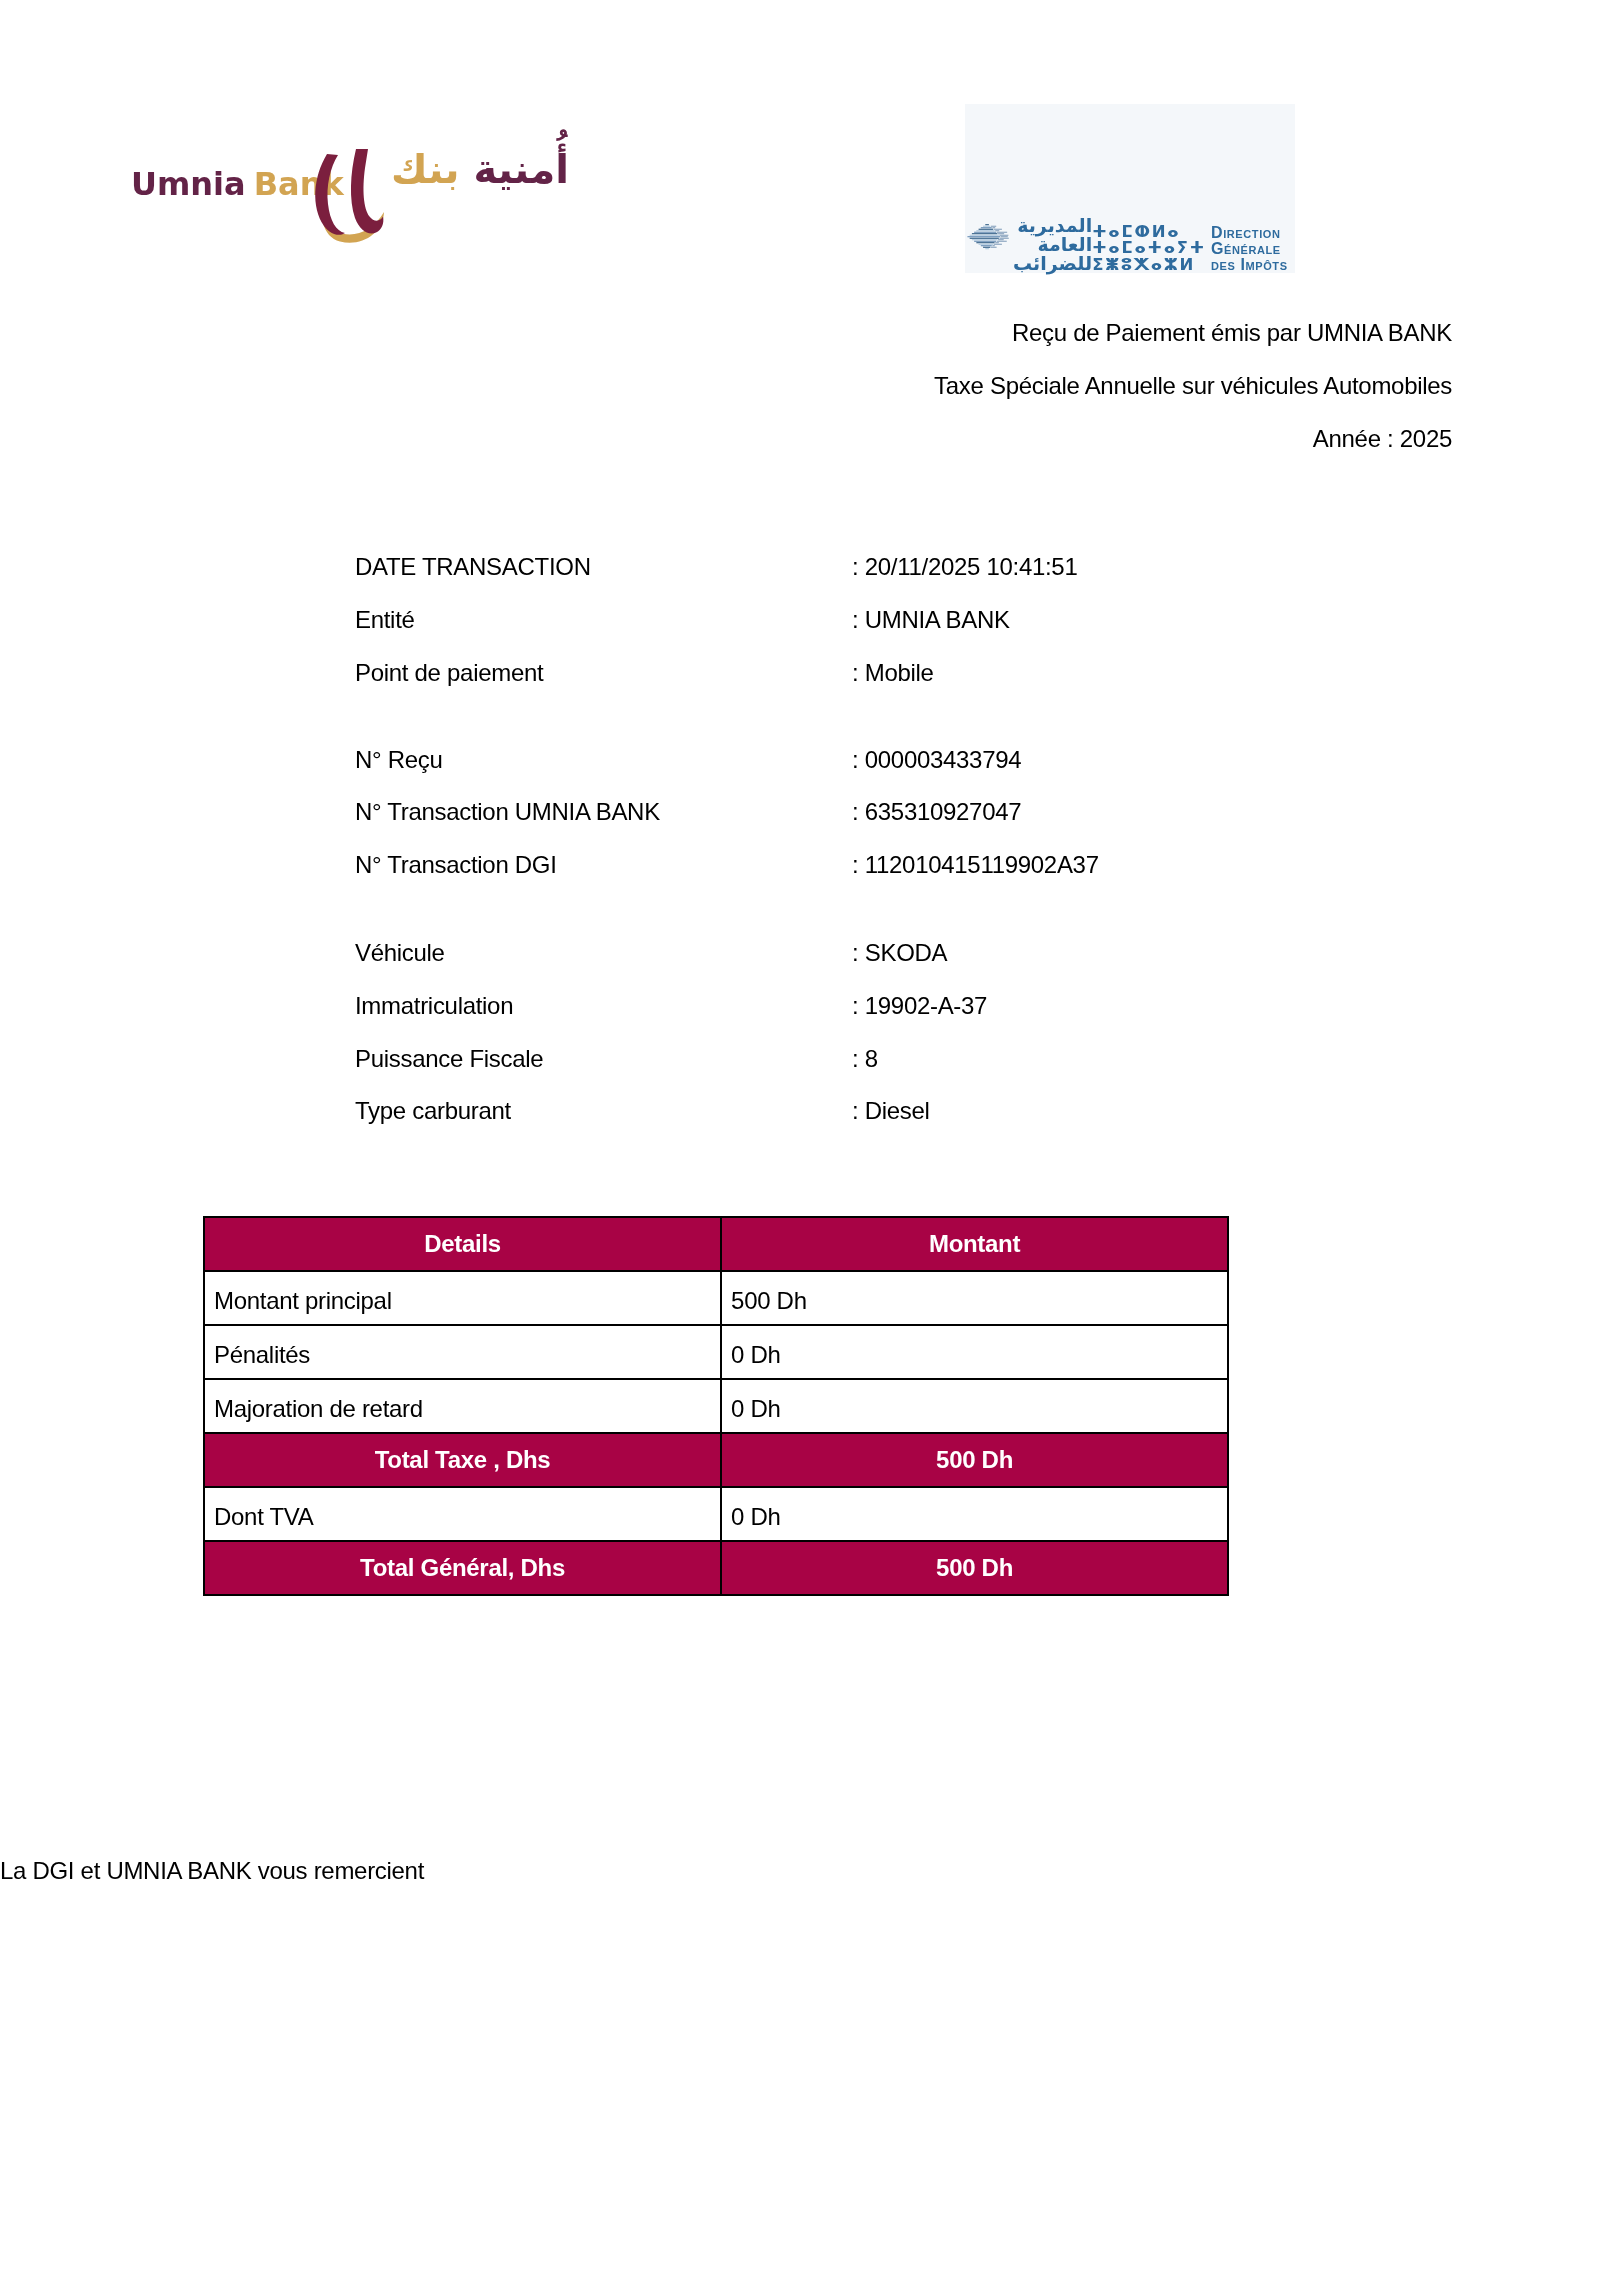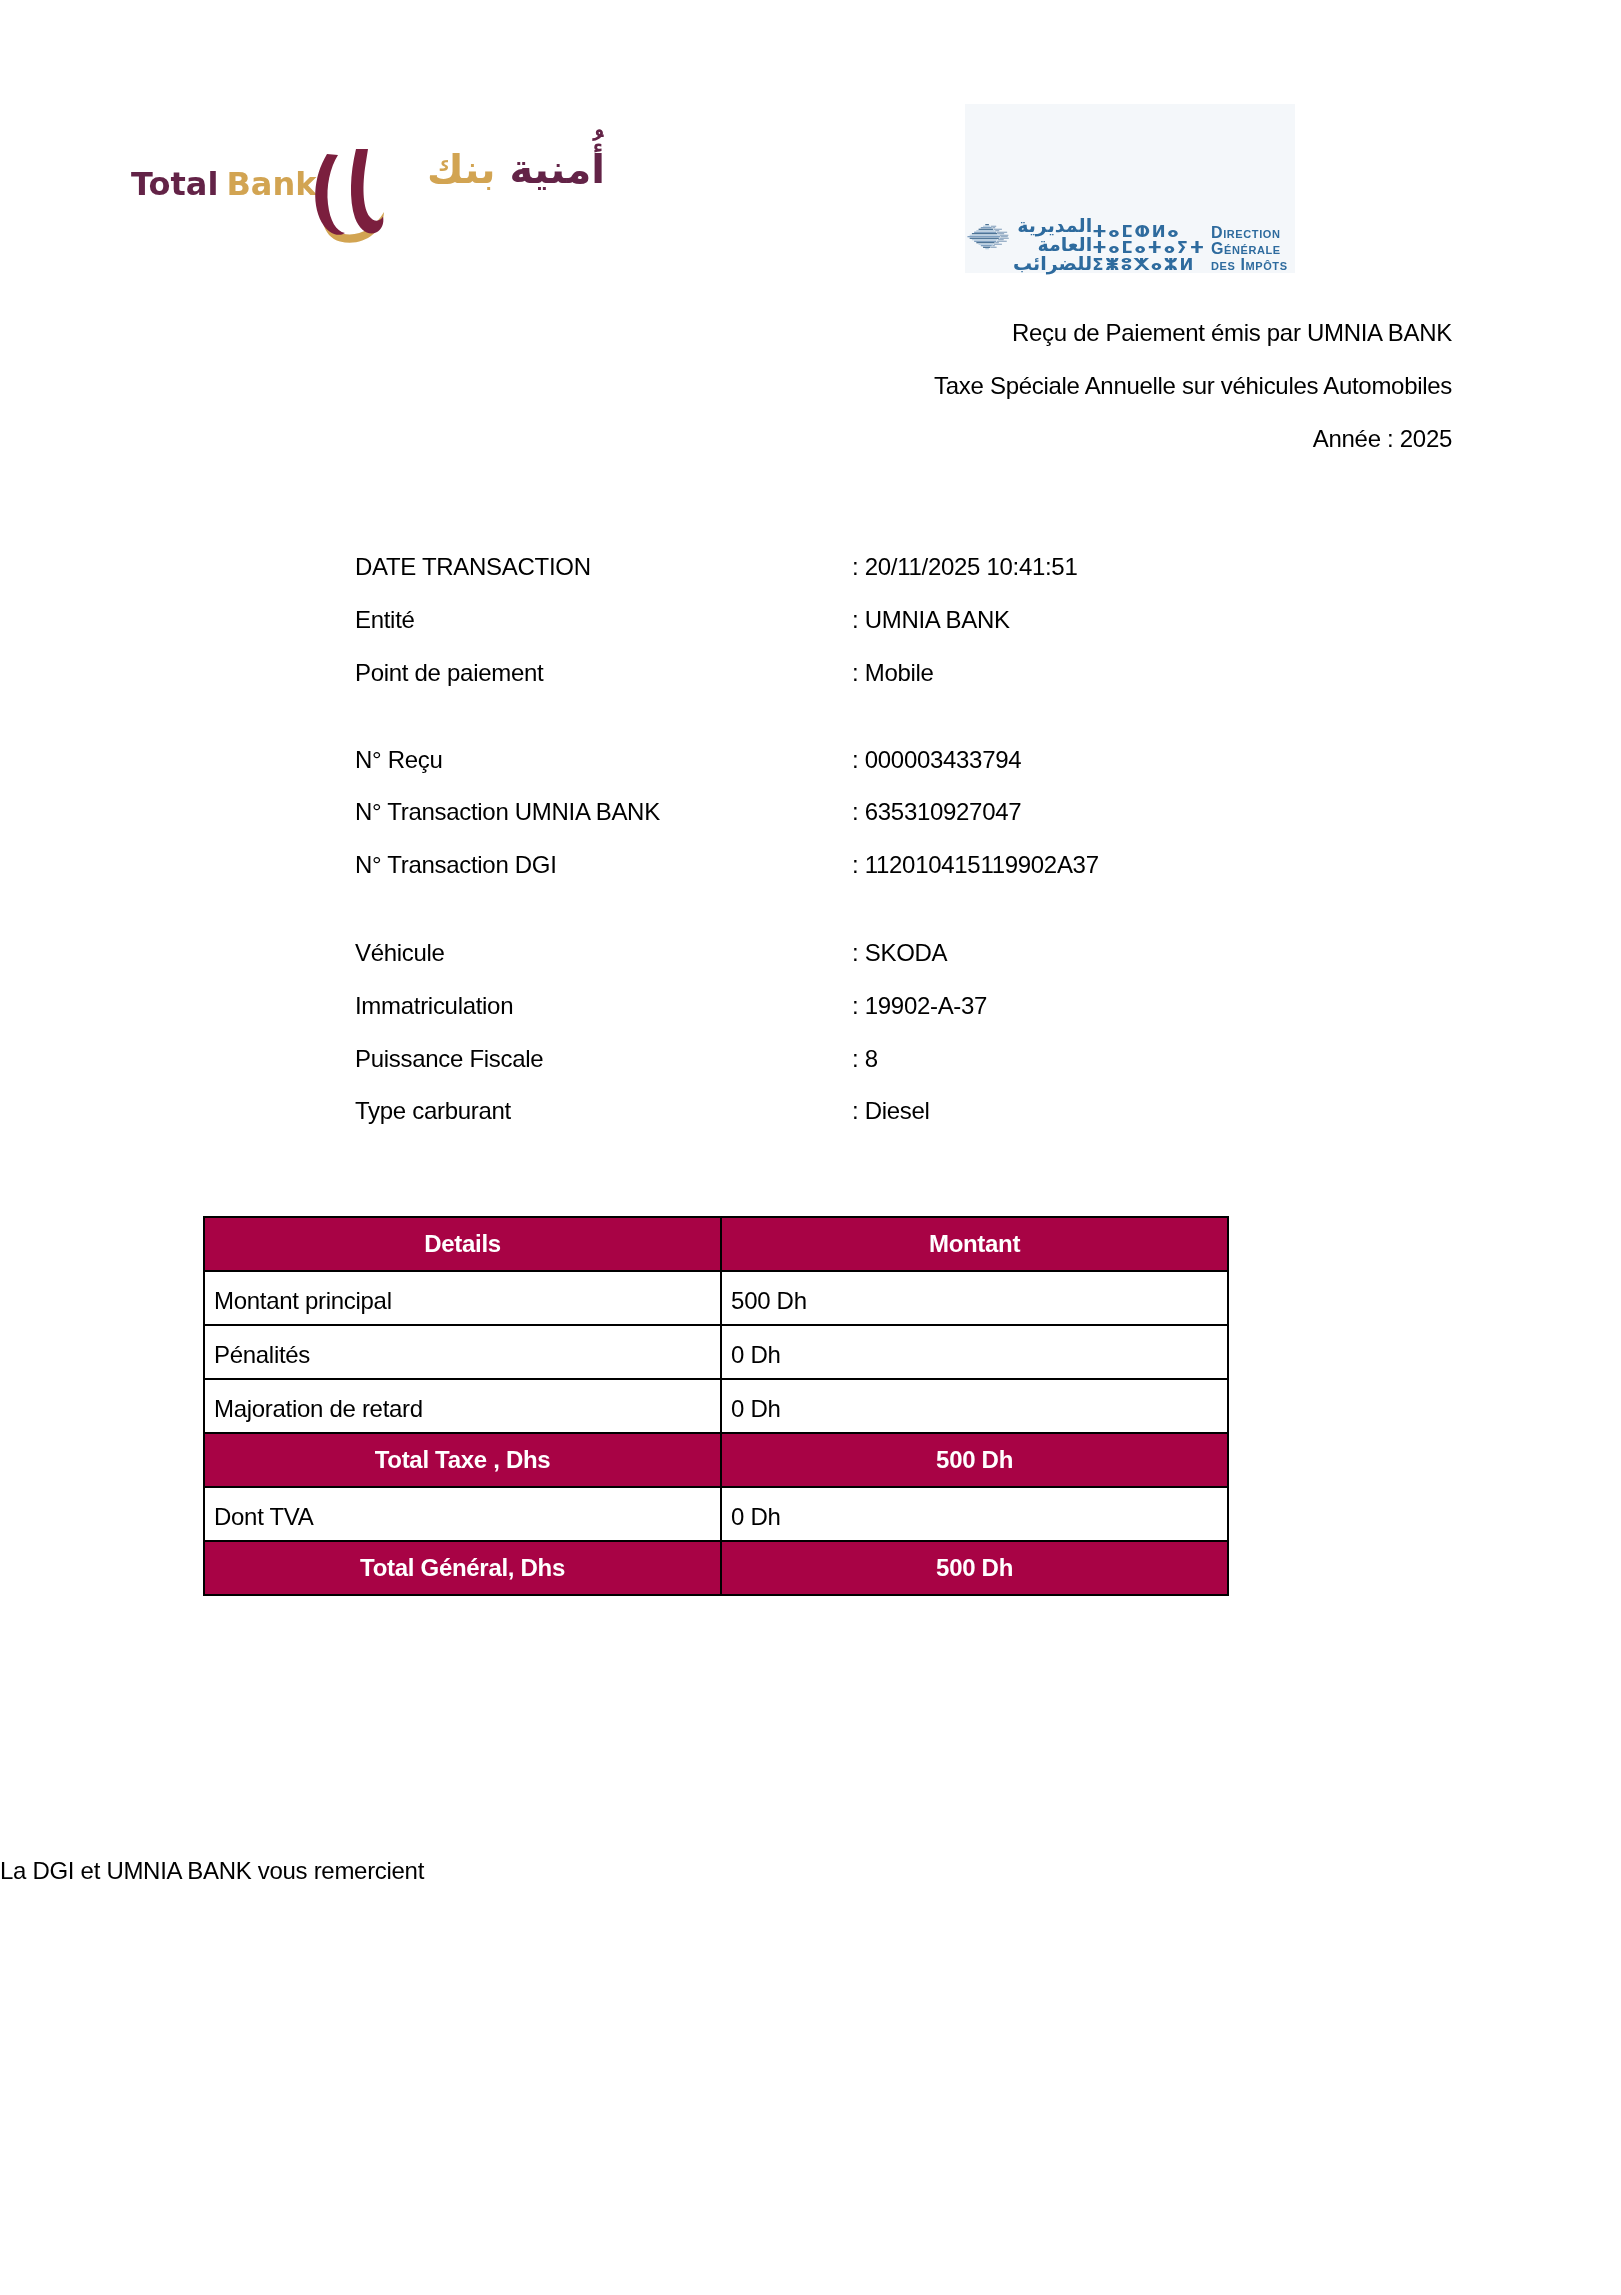--- a/index.html
+++ b/index.html
@@ -33,21 +33,21 @@
     font-size:32px; font-weight:bold; letter-spacing:0;
     white-space:nowrap;
   }
   .umnia-word1{color:var(--umnia-maroon);}
   .umnia-word2{color:var(--umnia-gold); margin-left:8px;}
   .umnia-monogram{position:absolute; left:310px; top:140px; width:75px; height:106px;}
   .umnia-arabic{
     position:absolute; left:391px; top:146px;
     font-family:"DejaVu Sans", sans-serif;
     font-size:40px; font-weight:bold; letter-spacing:0;
-    direction:rtl; white-space:nowrap;margin-left:36px;
+    direction:rtl; white-space:nowrap;
   }
   .umnia-arabic .ar-maroon{color:var(--umnia-maroon);}
   .umnia-arabic .ar-gold{color:var(--umnia-gold);}
 
   
   .dgi-box{
     position:absolute; left:965px; top:104px; width:330px; height:169px;
     background:var(--logo-bg);
     display:flex; flex-direction:row; align-items:flex-end;
   }
@@ -113,21 +113,21 @@
     position:absolute; left:0; top:1857px; width:1435px; text-align:left;
     font-size:24px; white-space:nowrap;
   }
 </style>
 </head>
 <body>
 
 <div class="page">
 
   <div class="umnia-wordmark">
-    <span class="umnia-word1">Total</span><span class="umnia-word2">Bank</span>
+    <span class="umnia-word1">Umnia</span><span class="umnia-word2">Bank</span>
   </div>
   <svg class="umnia-monogram" viewBox="0 0 150 200" xmlns="http://www.w3.org/2000/svg">
     <path fill="var(--umnia-gold)" d="M26 160 C64 196 118 190 148 138 C146 182 102 208 60 197 C42 192 31 179 26 160 Z"></path>
     <path fill="var(--umnia-monogram)" d="M34 22 C6 68 2 128 28 166 C40 183 58 188 70 180 C52 176 40 156 36 122 C32 86 40 50 56 24 Z"></path>
     <path fill="var(--umnia-monogram)" d="M92 12 C80 62 78 114 90 150 C99 174 117 186 132 179 C143 174 149 161 146 147 C141 157 128 159 119 147 C107 131 104 94 110 50 L116 12 Z"></path>
   </svg>
   <div class="umnia-arabic">
     <span class="ar-maroon">أُمنية</span>
     <span class="ar-gold">بنك</span>
   </div>

